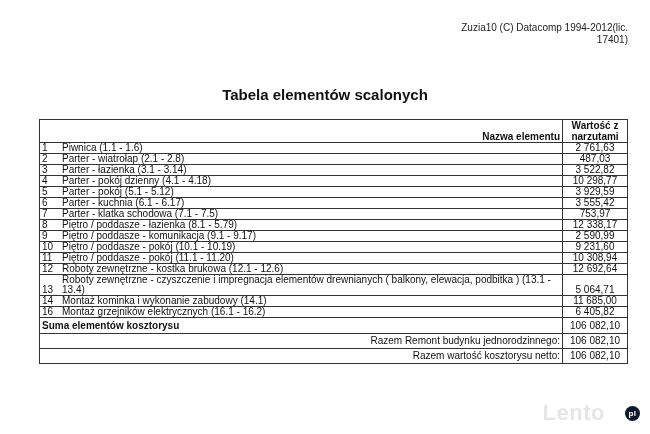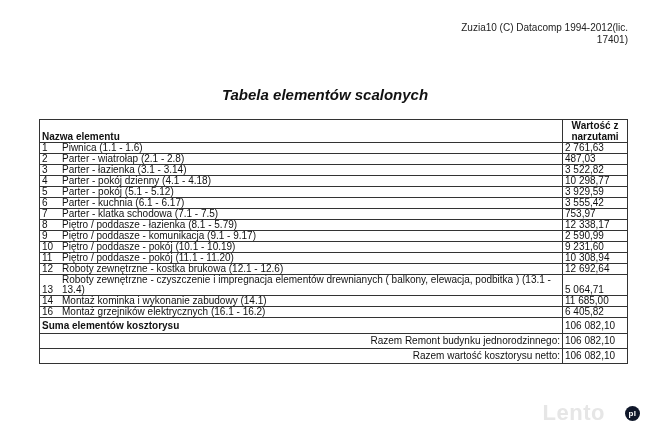--- a/index.html
+++ b/index.html
@@ -6,34 +6,34 @@
   body {
     width: 650px; height: 434px; background: #ffffff; position: relative; overflow: hidden;
     font-family: "Liberation Sans", sans-serif; color: #111;
   }
   .copyright {
     position: absolute; right: 22px; top: 22px; width: 220px;
     text-align: right; font-size: 10px; line-height: 12px; color: #222;
   }
   .title {
     position: absolute; left: 0; width: 650px; top: 86px; text-align: center;
-    font-size: 15px; font-weight: bold; color: #111; font-style: italic;
+    font-size: 15px; font-weight: bold; color: #111;
   }
   table.tab {
     position: absolute; left: 39px; top: 119px; width: 589px;
     border-collapse: collapse; font-size: 10px; line-height: 10px;
   }
   table.tab td, table.tab th {
     border: 1px solid #333; padding: 0 2px; vertical-align: bottom; height: 10px;
   }
-  th.h-name { font-weight: bold; text-align: left; vertical-align: top; height: 26px; padding-top: 2px; }
+  th.h-name { font-weight: bold; text-align: right; vertical-align: top; height: 26px; padding-top: 2px; }
   th.h-val { font-weight: bold; text-align: center; width: 60px; height: 26px; line-height: 11px; vertical-align: top; padding-top: 2px; }
   td.num { width: 16px; border-right: none !important; }
   td.name { border-left: none !important; padding-left: 8px; white-space: normal; }
-  td.val { text-align: left; white-space: nowrap; }
+  td.val { text-align: center; white-space: nowrap; }
   tr.double td.name { line-height: 10px; }
   tr.sum td { height: 15px; vertical-align: middle; }
   tr.sum td.sum-label { font-weight: bold; }
   tr.tot td { height: 14px; vertical-align: middle; font-weight: normal; }
   tr.tot td.tot-label { text-align: right; }
   .watermark {
     position: absolute; right: 10px; bottom: 8px; display: flex; align-items: center;
     font-size: 22px; font-weight: bold; color: #e6e6e6; letter-spacing: 0.5px; gap: 18px;
   }
   .watermark .pl {

